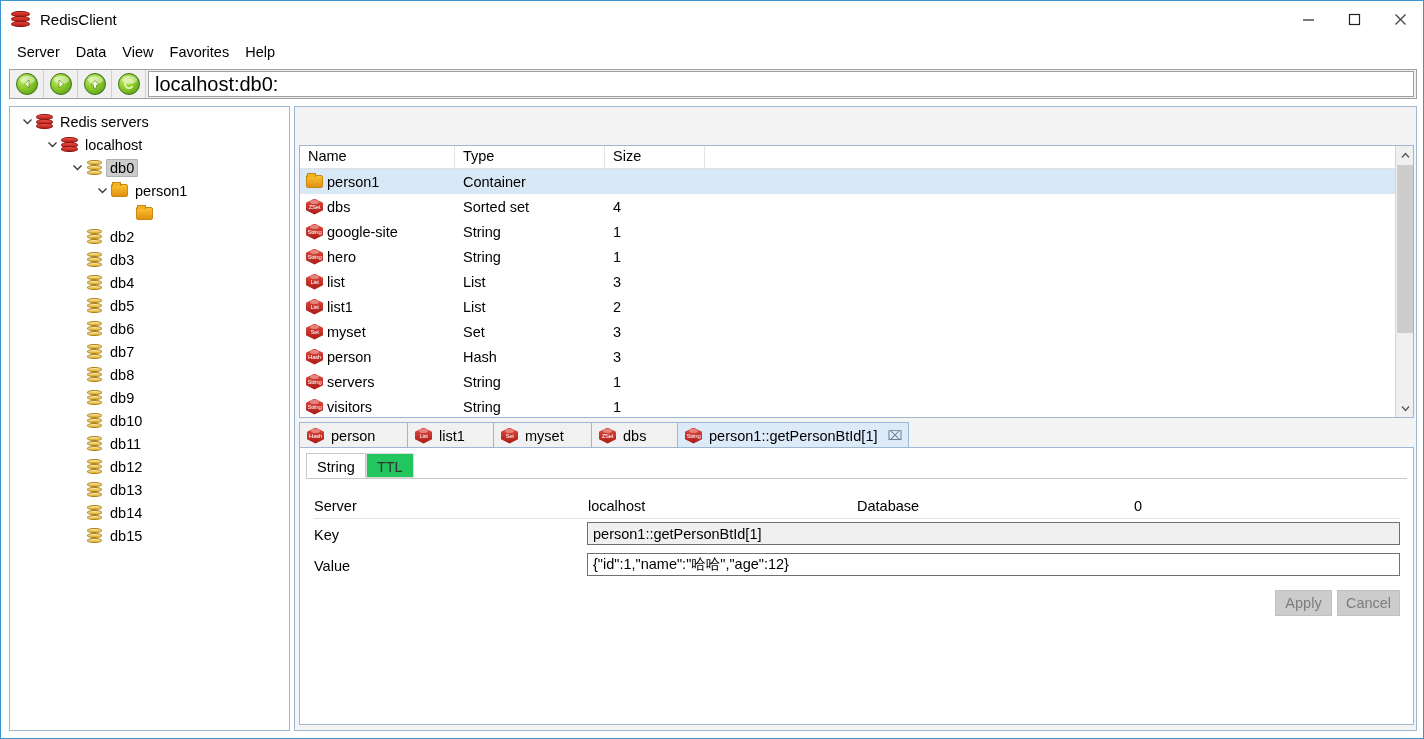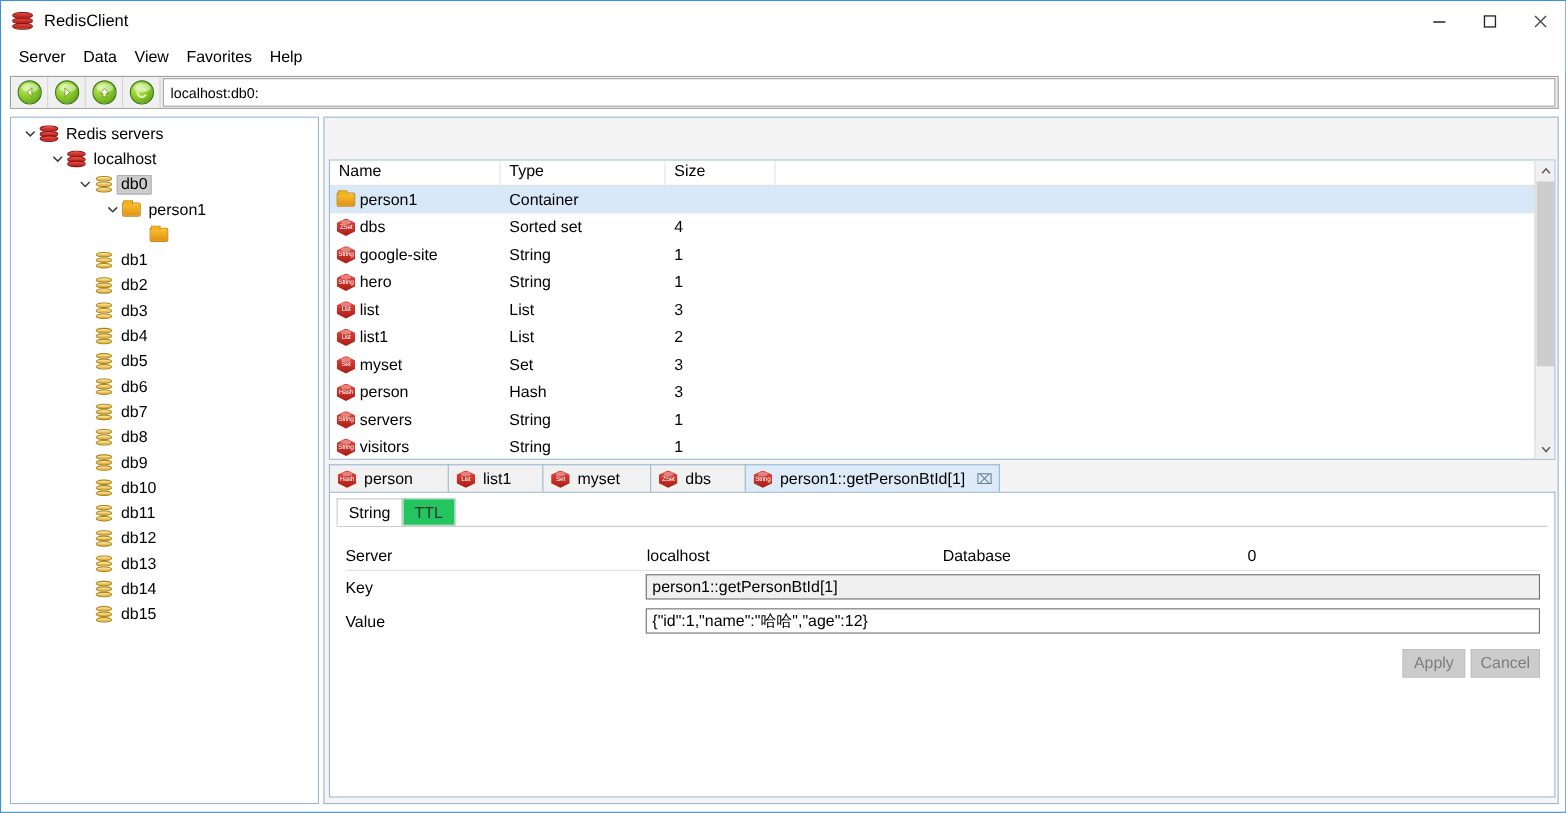--- a/index.html
+++ b/index.html
@@ -91,21 +91,21 @@
     width: 15px; height: 8px; border-radius: 50%;
     background: rgba(255,255,255,0.45);
   }
   .gbtn svg { position: relative; z-index: 2; }
   #addr-bar {
     flex: 1; height: 26px; margin: 0 2px 0 2px;
     background: #ffffff;
     border: 1px solid #a0a0a0;
     display: flex; align-items: center;
     padding-left: 6px;
-    font-size: 13px; color: #000;
+    font-size: 20px; color: #000;
   }
 
   
   #tree-panel {
     position: absolute; left: 8px; top: 105px;
     width: 281px; height: 625px;
     background: #ffffff;
     border: 1px solid #9bb7d4;
     overflow: hidden;
   }
@@ -463,31 +463,20 @@
         </div>
         <div class="tnode" style="padding-left: 56px;">
           <span class="twist"></span>
           <span class="ticon">
             <span class="db-ico">
               <i></i>
               <i></i>
               <i></i>
             </span>
           </span>
-          <span class="tlabel">db1</span>
-        </div>
-        <div class="tnode" style="padding-left: 56px;">
-          <span class="twist"></span>
-          <span class="ticon">
-            <span class="db-ico">
-              <i></i>
-              <i></i>
-              <i></i>
-            </span>
-          </span>
           <span class="tlabel">db2</span>
         </div>
         <div class="tnode" style="padding-left: 56px;">
           <span class="twist"></span>
           <span class="ticon">
             <span class="db-ico">
               <i></i>
               <i></i>
               <i></i>
             </span>

